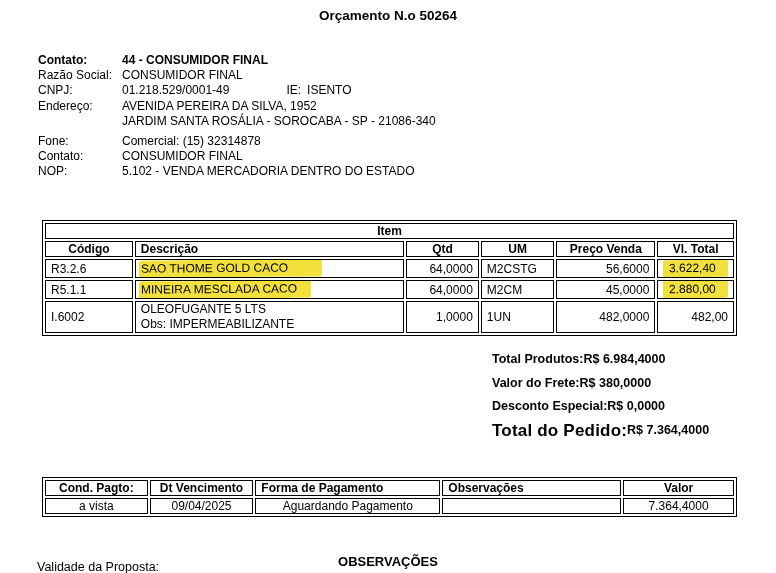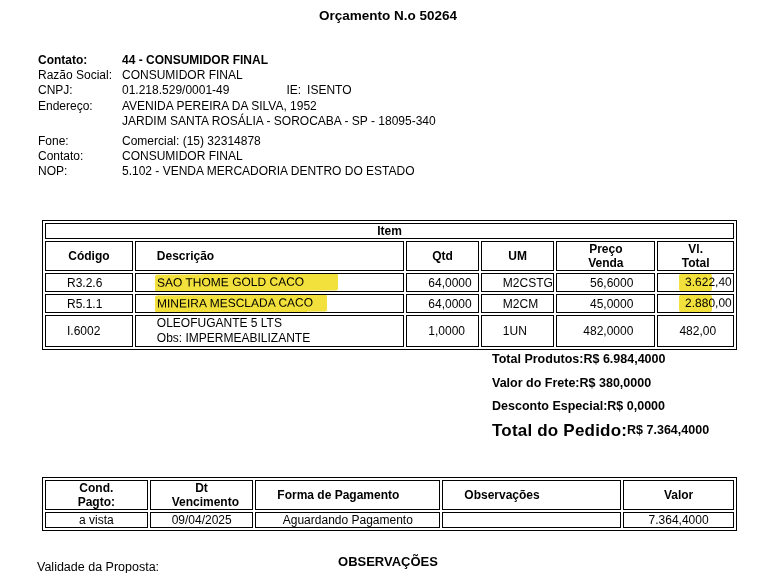--- a/index.html
+++ b/index.html
@@ -26,21 +26,21 @@
   .client-row .ie-val { margin-left: 6px; }
   .client-row.gap-top { margin-top: 5px; }
 
   
   table.grid {
     border-collapse: separate; border-spacing: 2px;
     border: 1px solid #000; background: #fff;
     table-layout: fixed;
   }
   table.grid th, table.grid td {
-    border: 1px solid #000; padding: 0 21px; overflow: hidden;
+    border: 1px solid #000; padding: 0 5px; overflow: hidden;
     font-size: 12px; vertical-align: middle;
   }
   table.grid th { font-weight: bold; }
 
   .item-table { position: absolute; left: 42px; top: 220px; width: 695px; }
   .item-table th.group { text-align: center; height: 16px; }
   .item-table th { height: 16px; text-align: center; }
   .item-table th.al { text-align: left; }
   .item-table td { height: 19px; }
   .item-table td.num { text-align: right; }
@@ -104,21 +104,21 @@
     <div class="client-row">
       <span class="lbl">Razão Social:</span><span class="val">CONSUMIDOR FINAL</span>
     </div>
     <div class="client-row">
       <span class="lbl">CNPJ:</span><span class="val">01.218.529/0001-49</span><span class="ie-lbl">IE:</span><span class="ie-val">ISENTO</span>
     </div>
     <div class="client-row">
       <span class="lbl">Endereço:</span><span class="val">AVENIDA PEREIRA DA SILVA, 1952</span>
     </div>
     <div class="client-row">
-      <span class="lbl"></span><span class="val">JARDIM SANTA ROSÁLIA - SOROCABA - SP - 18095-340</span>
+      <span class="lbl"></span><span class="val">JARDIM SANTA ROSÁLIA - SOROCABA - SP - 21086-340</span>
     </div>
     <div class="client-row gap-top">
       <span class="lbl">Fone:</span><span class="val">Comercial: (15) 32314878</span>
     </div>
     <div class="client-row">
       <span class="lbl">Contato:</span><span class="val">CONSUMIDOR FINAL</span>
     </div>
     <div class="client-row">
       <span class="lbl">NOP:</span><span class="val">5.102 - VENDA MERCADORIA DENTRO DO ESTADO</span>
     </div>

